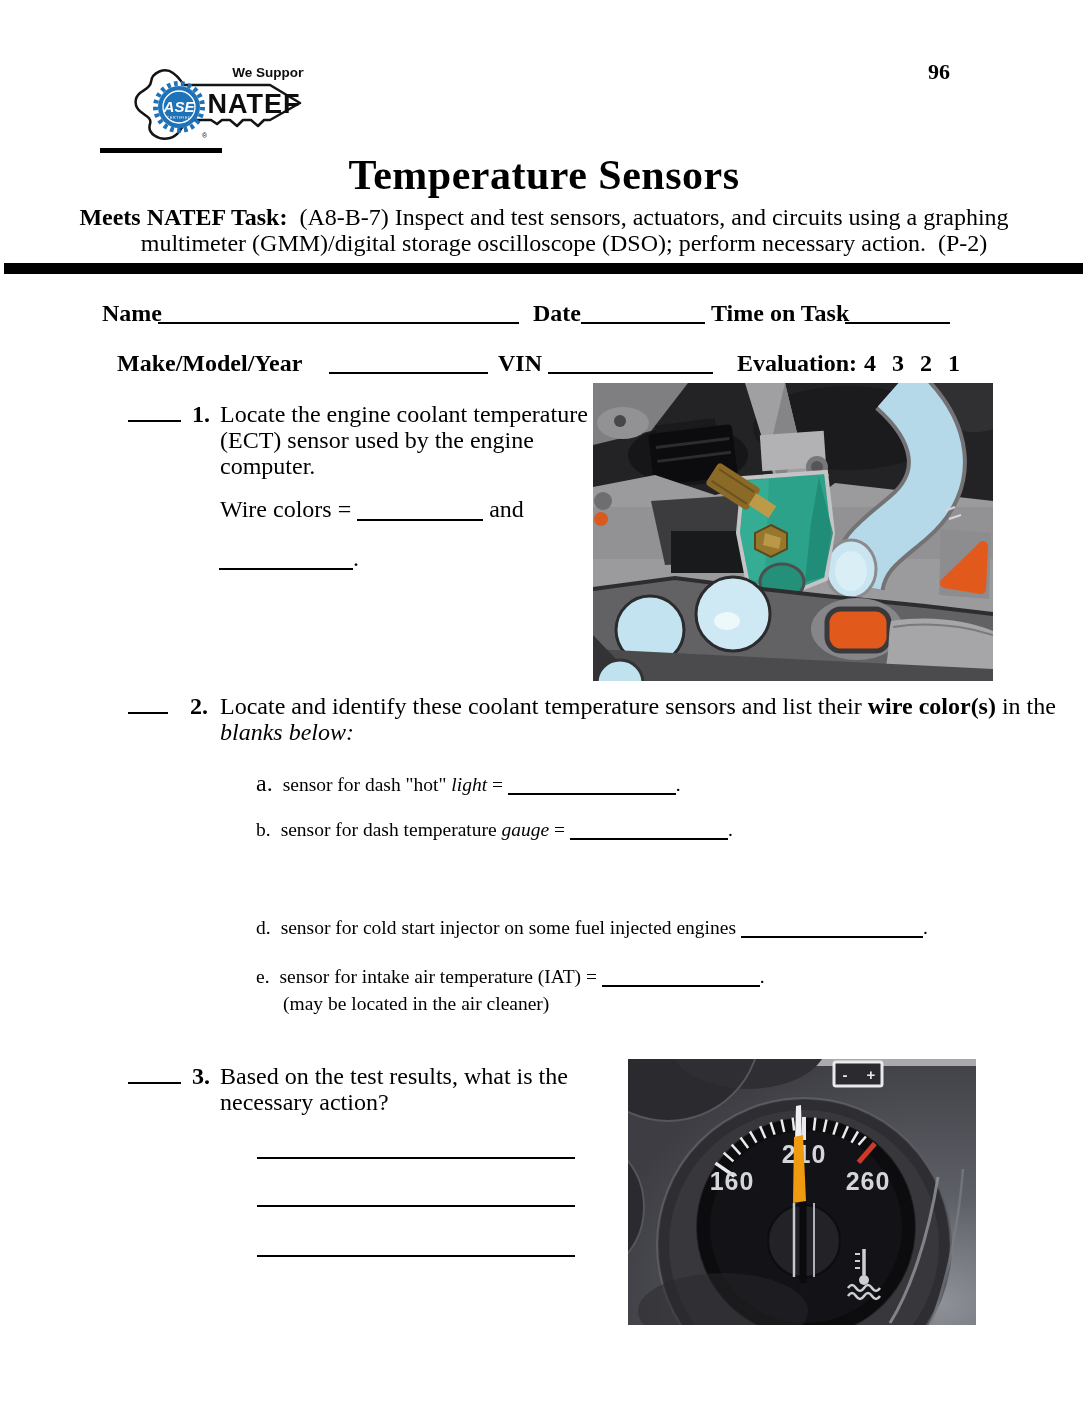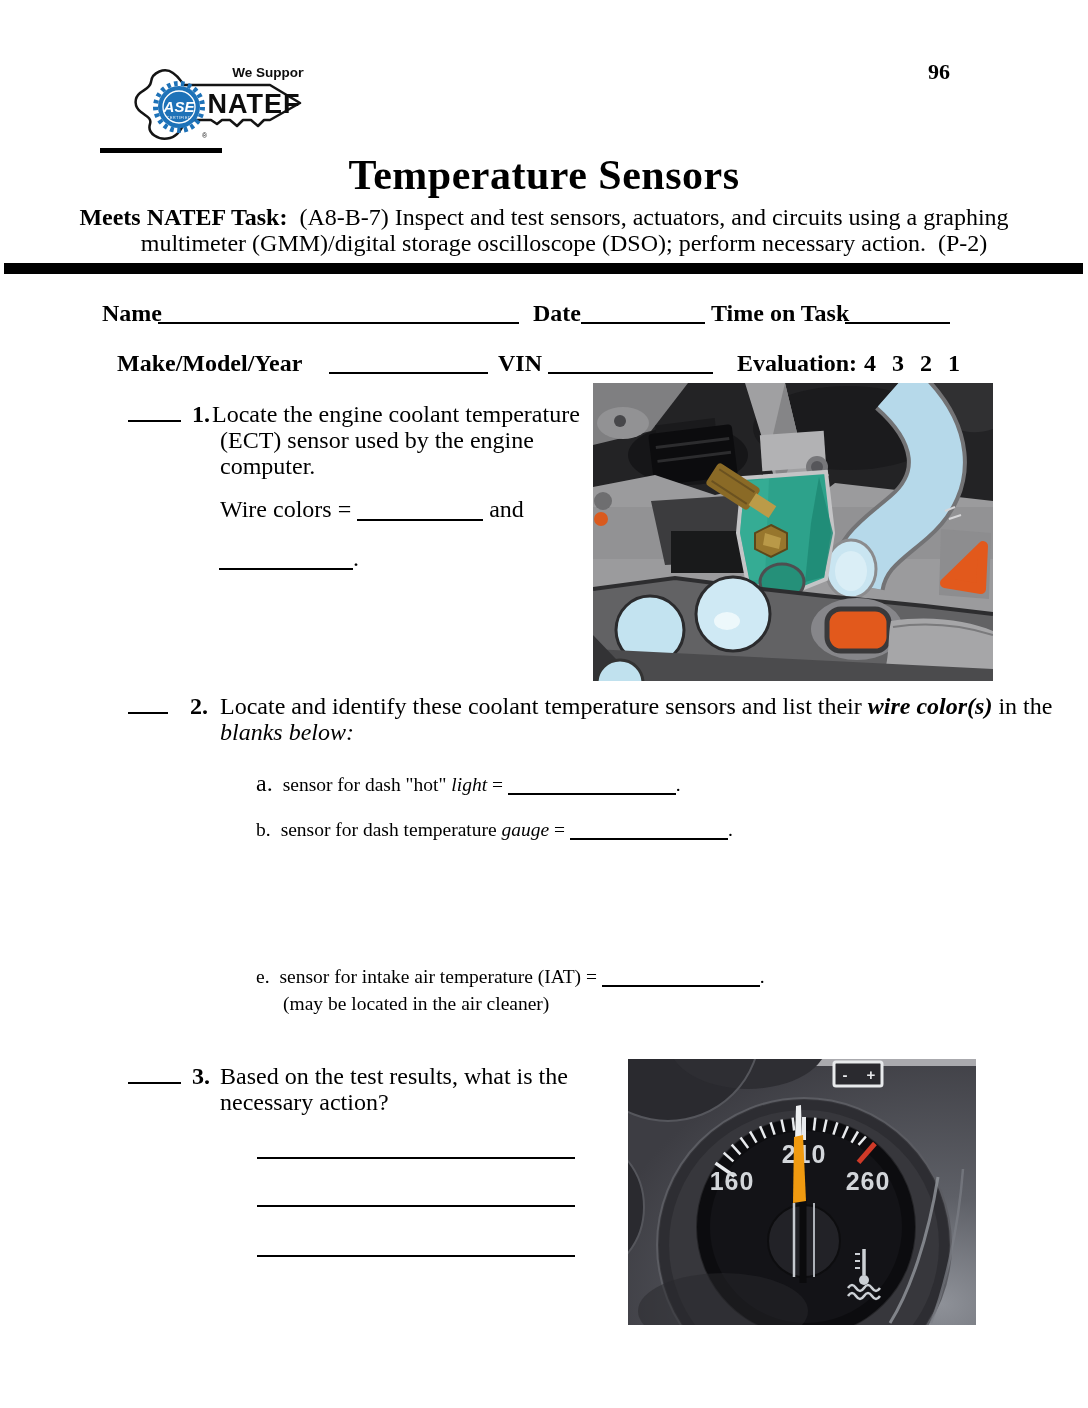--- a/index.html
+++ b/index.html
@@ -1,21 +1,21 @@
 <!DOCTYPE html>
 <html><head>
 <meta charset="utf-8">
 <style>
   html,body{margin:0;padding:0;background:#fff;}
   .page{position:relative;width:1088px;height:1408px;background:#ffffff;
         font-family:"Liberation Serif",serif;color:#000;overflow:hidden;}
   .abs{position:absolute;white-space:pre;line-height:1.12;font-size:24px;}
   .c{left:0;width:100%;text-align:center;}
   .b{font-weight:bold;}
-  .bi{font-weight:bold;font-style:italic;}
+  .bi{font-weight:bold;}
   .it{font-style:italic;}
   .f24{font-size:24px;font-weight:bold;}
   .sub{font-size:19.5px;}
   .title{font-size:42px;font-weight:bold;letter-spacing:.5px;}
   .blank{display:inline-block;height:18px;border-bottom:2px solid #000;vertical-align:-4px;}
   .uline{position:absolute;height:0;border-bottom:2px solid #000;}
   .ansline{position:absolute;height:0;border-top:2px solid #000;}
   .rule{position:absolute;background:#000;}
   .scores{position:absolute;display:flex;gap:16px;font-weight:bold;font-size:24px;}
   svg text{font-family:"Liberation Sans",sans-serif;}
@@ -63,21 +63,21 @@
   <div class="abs f24" style="left:737px;top:350px;">Evaluation:</div>
   <div class="scores" style="left:864px;top:350px;">
     <span>4</span>
     <span>3</span>
     <span>2</span>
     <span>1</span>
   </div>
 
   <div class="uline" style="left:128px;top:420px;width:53px;"></div>
   <div class="abs b" style="left:192px;top:401px;">1.</div>
-  <div class="abs" style="left:212px;top:401px;">Locate the engine coolant temperature</div>
+  <div class="abs" style="left:220px;top:401px;">Locate the engine coolant temperature</div>
   <div class="abs" style="left:220px;top:427px;">(ECT) sensor used by the engine</div>
   <div class="abs" style="left:220px;top:453px;">computer.</div>
   <div class="abs" style="left:220px;top:496px;"><span>Wire colors = </span><span class="blank" style="width:126px;"></span><span> and</span></div>
   <div class="abs" style="left:219px;top:545px;"><span class="blank" style="width:134px;"></span><span>.</span></div>
 
   <svg style="position:absolute;left:593px;top:383px;" width="400" height="298" viewBox="0 0 400 298">
     <rect width="400" height="298" fill="#8e8e90"></rect>
     <rect width="400" height="120" fill="#232325"></rect>
     <polygon points="0,0 95,0 58,48 0,62" fill="#7f7f81"></polygon>
     <ellipse cx="30" cy="40" rx="26" ry="16" fill="#929294"></ellipse>
@@ -140,20 +140,21 @@
   <div class="uline" style="left:128px;top:712px;width:40px;"></div>
   <div class="abs b" style="left:190px;top:693px;">2.</div>
   <div class="abs" style="left:220px;top:693px;"><span>Locate and identify these coolant temperature sensors and list their </span><span class="bi">wire color(s)</span><span> in the</span></div>
   <div class="abs" style="left:220px;top:719px;font-style:italic;">blanks below:</div>
 
   <div class="abs sub" style="left:256px;top:770px;"><span class="abs" style="position:static;margin-right:10px;">a.</span><span>sensor for dash "hot" </span><span class="it">light</span><span> = </span><span class="blank" style="width:168px;"></span><span>.</span></div>
 
   <div class="abs sub" style="left:256px;top:819px;"><span style="margin-right:10px;">b.</span><span>sensor for dash temperature </span><span class="it">gauge</span><span> = </span><span class="blank" style="width:158px;"></span><span>.</span></div>
 
 
+  <div class="abs sub" style="left:256px;top:917px;"><span style="margin-right:10px;">d.</span><span>sensor for cold start injector on some fuel injected engines </span><span class="blank" style="width:182px;"></span><span>.</span></div>
 
   <div class="abs sub" style="left:256px;top:966px;"><span style="margin-right:10px;">e.</span><span>sensor for intake air temperature (IAT) = </span><span class="blank" style="width:158px;"></span><span>.</span></div>
 
   <div class="abs sub" style="left:283px;top:993px;">(may be located in the air cleaner)</div>
 
   <div class="uline" style="left:128px;top:1082px;width:53px;"></div>
   <div class="abs b" style="left:192px;top:1063px;">3.</div>
   <div class="abs" style="left:220px;top:1063px;">Based on the test results, what is the</div>
   <div class="abs" style="left:220px;top:1089px;">necessary action?</div>
   <div class="ansline" style="left:257px;top:1157px;width:318px;"></div>

